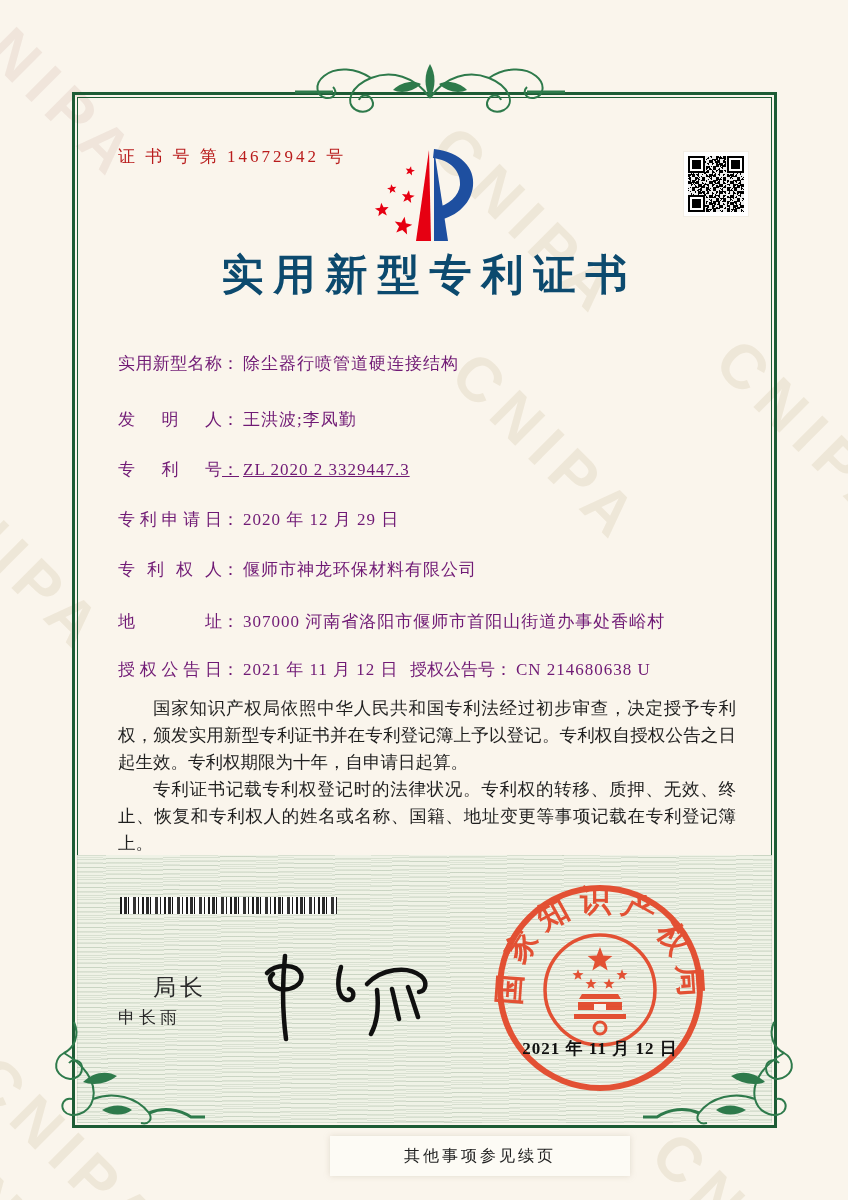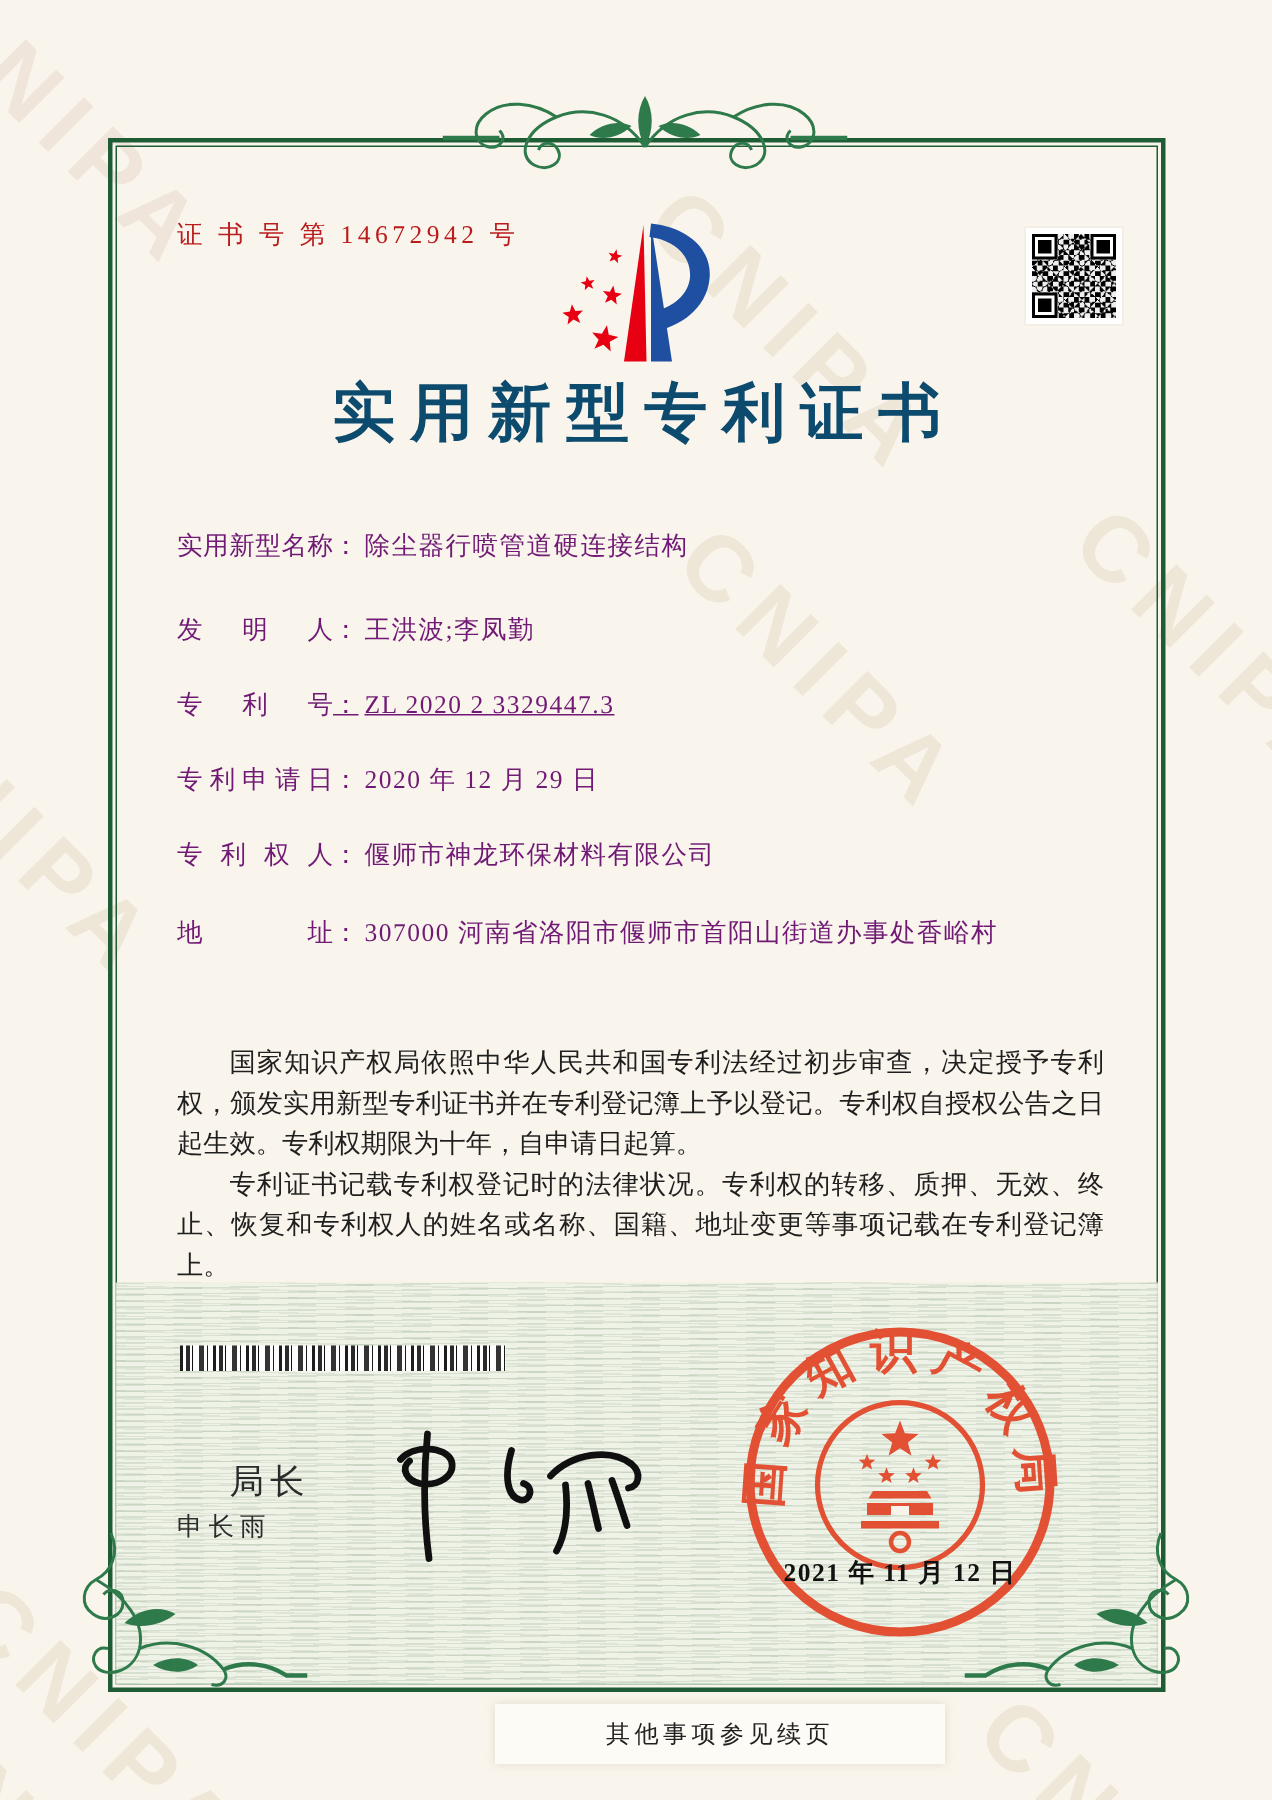--- a/index.html
+++ b/index.html
@@ -195,20 +195,26 @@
       <span class="flabel">专利号</span><span>：</span><span class="fvalue">ZL 2020 2 3329447.3</span>
     </div>
     <div class="row r4">
       <span class="flabel">专利申请日</span><span>：</span><span class="fvalue">2020 年 12 月 29 日</span>
     </div>
     <div class="row r5">
       <span class="flabel">专利权人</span><span>：</span><span class="fvalue">偃师市神龙环保材料有限公司</span>
     </div>
     <div class="row r6">
       <span class="flabel">地址</span><span>：</span><span class="fvalue">307000 河南省洛阳市偃师市首阳山街道办事处香峪村</span>
+    </div>
+    <div class="row r7">
+      <span class="flabel">授权公告日</span><span>：</span><span class="fvalue">2021 年 11 月 12 日</span>
+      <span class="grant2">
+        <span class="glabel">授权公告号</span><span>：</span><span class="fvalue">CN 214680638 U</span>
+      </span>
     </div>
 
     <div class="body-text">
       <p>国家知识产权局依照中华人民共和国专利法经过初步审查，决定授予专利权，颁发实用新型专利证书并在专利登记簿上予以登记。专利权自授权公告之日起生效。专利权期限为十年，自申请日起算。</p>
       <p>专利证书记载专利权登记时的法律状况。专利权的转移、质押、无效、终止、恢复和专利权人的姓名或名称、国籍、地址变更等事项记载在专利登记簿上。</p>
     </div>
 
     <div class="barcode"></div>
 
     <div class="signer-title">局长</div>

